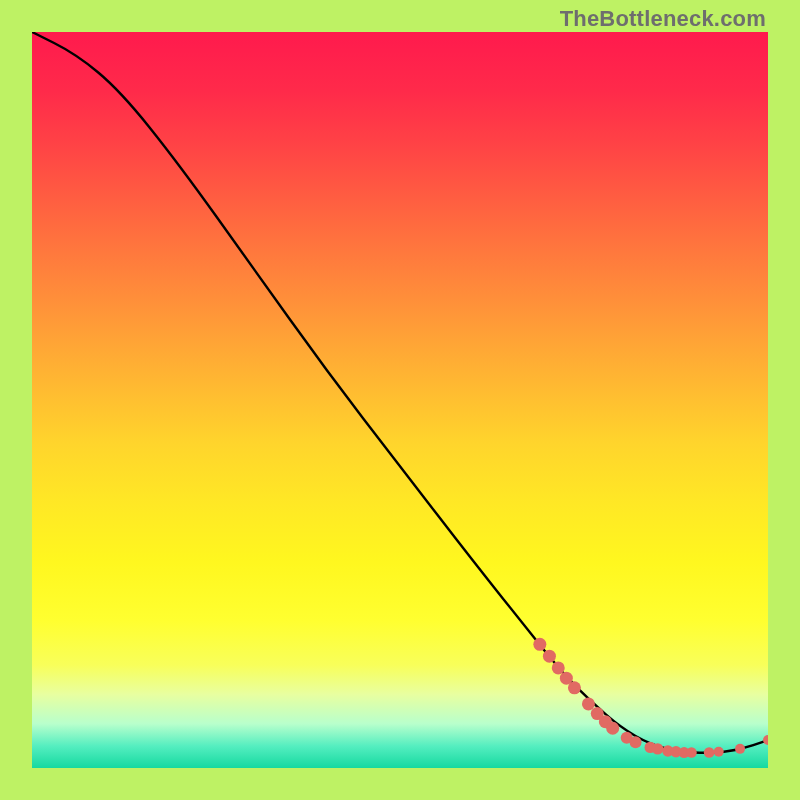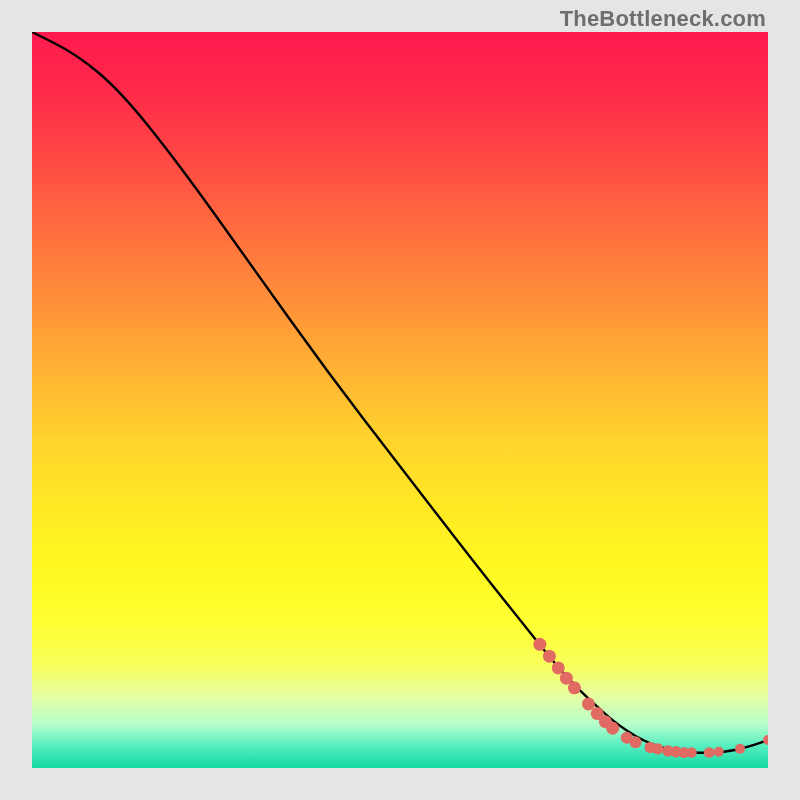--- a/index.html
+++ b/index.html
@@ -1,21 +1,21 @@
 <!DOCTYPE html>
 <html><head>
 <meta charset="utf-8">
 <style>
   * { margin: 0; padding: 0; box-sizing: border-box; }
   html, body { width: 800px; height: 800px; background: #000; overflow: hidden; }
   .stage {
     position: relative;
     width: 800px;
     height: 800px;
-    background: #e5e5e5;
+    background: #bef264;
   }
   .plot {
     position: absolute;
     left: 32px;
     top: 32px;
     width: 736px;
     height: 736px;
     background: linear-gradient(to bottom,
       #ff1a4d 0%,
       #ff2a4a 8%,

